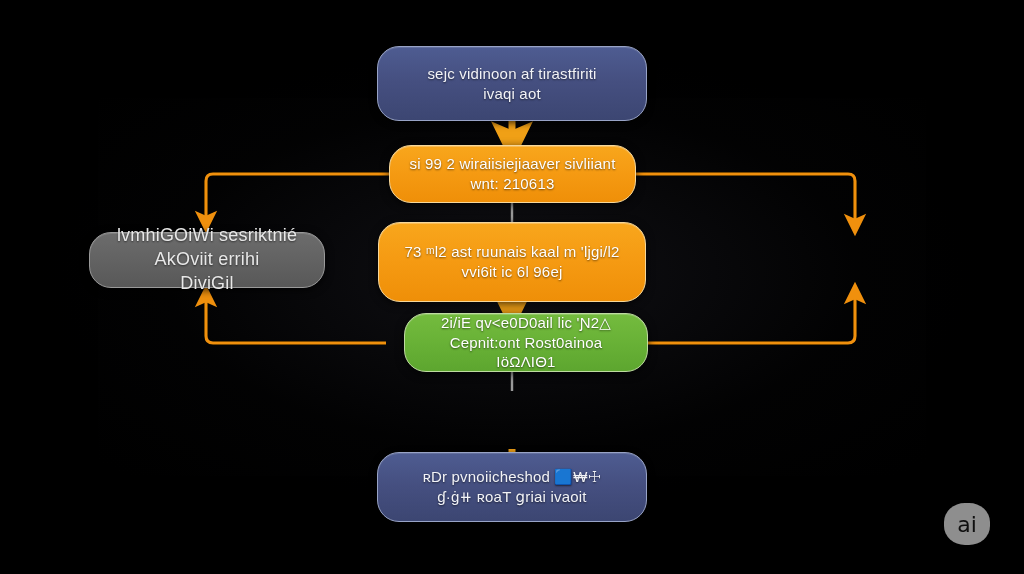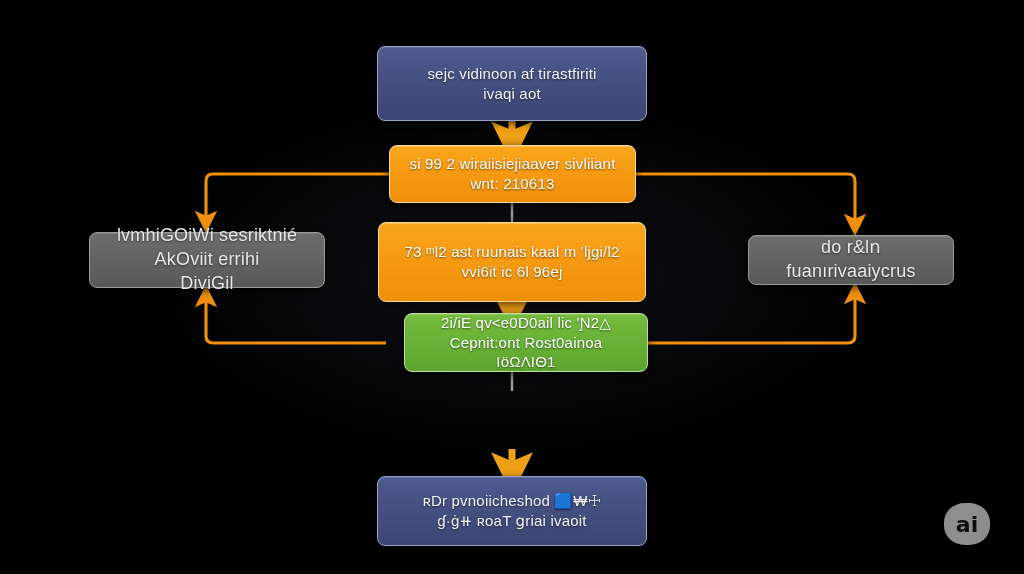--- a/index.html
+++ b/index.html
@@ -47,21 +47,21 @@
     position: absolute;
     left: 0; top: 0;
     width: 1024px;
     height: 574px;
     z-index: 4;
   }
 
   .node {
     position: absolute;
     box-sizing: border-box;
-    border-radius: 8px;
+    border-radius: 22px;
     display: flex;
     align-items: center;
     justify-content: center;
     text-align: center;
     z-index: 6;
     padding: 6px 14px;
     line-height: 1.32;
     color: #f2f3f7;
     letter-spacing: 0.2px;
     text-shadow: 0 1px 2px rgba(0,0,0,0.55);
@@ -98,38 +98,38 @@
     box-shadow: 0 2px 8px rgba(0,0,0,0.75), inset 0 1px 0 rgba(255,255,255,0.13);
     color: #e8e8e8;
     font-size: 18px;
   }
 
   #n-top      { left: 377px; top: 46px;  width: 270px; height: 75px; }
   #n-orange-1 { left: 389px; top: 145px; width: 247px; height: 58px; }
   #n-orange-2 { left: 378px; top: 222px; width: 268px; height: 80px; }
   #n-green-1  { left: 404px; top: 313px; width: 244px; height: 59px; }
   #n-green-2  { left: 389px; top: 391px; width: 246px; height: 58px; }
-  #n-bottom   { left: 377px; top: 476px; width: 270px; height: 70px; }
+  #n-bottom   { left: 377px; top: 452px; width: 270px; height: 70px; }
   #n-side-left  { left: 89px;  top: 232px; width: 236px; height: 56px; }
   #n-side-right { left: 748px; top: 235px; width: 206px; height: 50px; }
 
   #watermark {
     position: absolute;
     left: 944px;
     top: 503px;
     width: 46px;
     height: 42px;
     border-radius: 21px / 19px;
     background: #8e8e8e;
     color: #0f0f0f;
     display: flex;
     align-items: center;
     justify-content: center;
     font-size: 22px;
-    font-weight: 700;
+    font-weight: 400;
     letter-spacing: 0px;
     z-index: 8;
     font-family: "DejaVu Sans", sans-serif;
   }
 </style>
 </head>
 <body>
 
 <div id="canvas">
 
@@ -192,23 +192,20 @@
   <div class="node node-blue" id="n-bottom">
     <span class="label">ʀDr  pvnoiicheshod 🟦₩☩
 ɠ·ġ⧺  ʀоaT ցriai ivaoit</span>
   </div>
 
   <div class="node node-gray" id="n-side-left">
     <span class="label">lvmhiGOiWi sesriktnié AkOviit errihi
 DiviGil</span>
   </div>
 
-  <div class="node node-gray" id="n-side-right">
-    <span class="label">do r&amp;lո fuanırivaaiycrus</span>
-  </div>
 
   <div id="watermark">
     <span>ai</span>
   </div>
 
   <div id="vignette"></div>
   <div id="edge-darken"></div>
 </div>
 
 </body></html>

